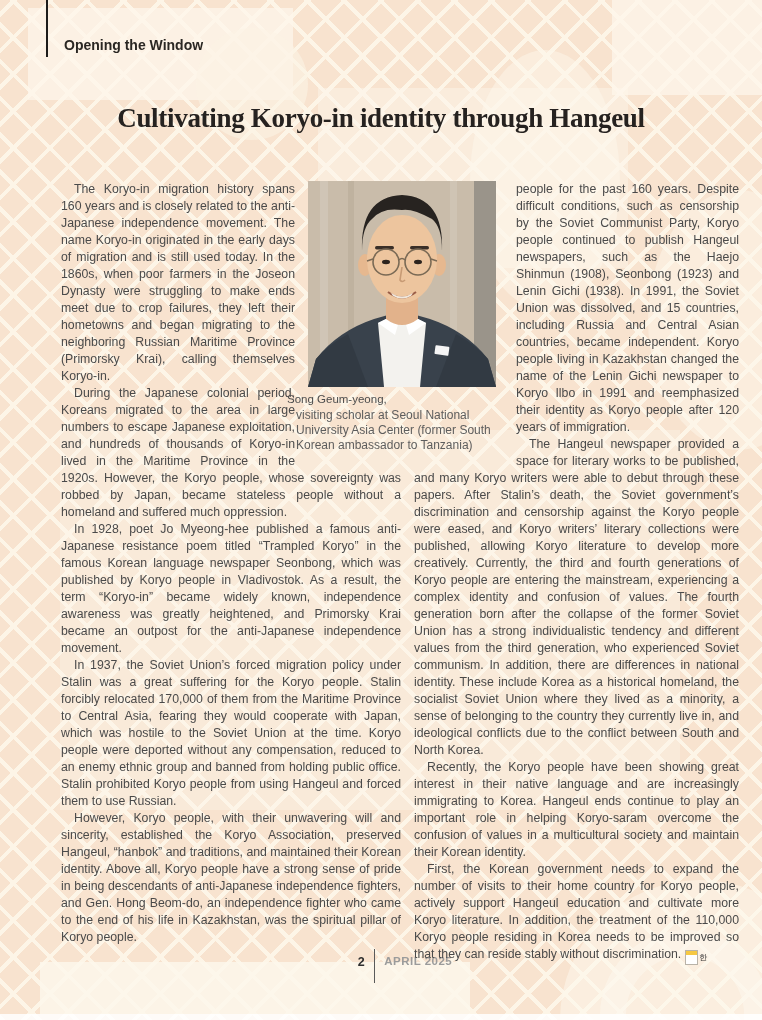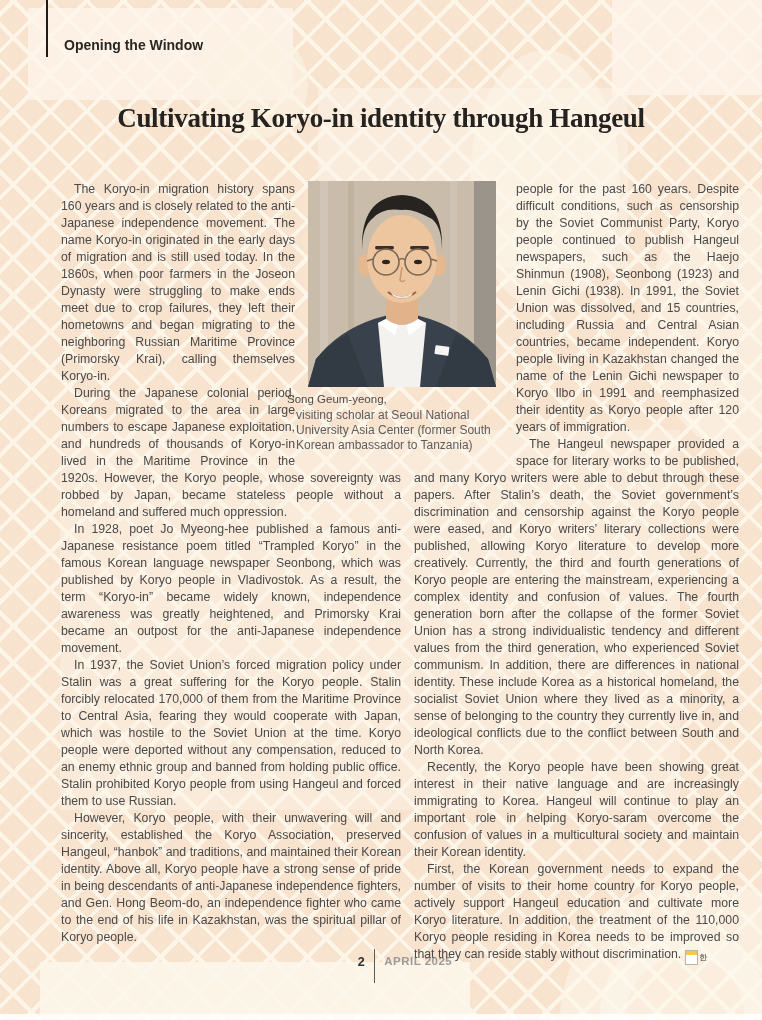--- a/index.html
+++ b/index.html
@@ -84,21 +84,21 @@
       <p class="para">During the Japanese colonial period, Koreans migrated to the area in large numbers to escape Japanese exploitation, and hundreds of thousands of Koryo-in lived in the Maritime Province in the 1920s. However, the Koryo people, whose sovereignty was robbed by Japan, became stateless people without a homeland and suffered much oppression.</p>
       <p class="para">In 1928, poet Jo Myeong-hee published a famous anti-Japanese resistance poem titled “Trampled Koryo” in the famous Korean language newspaper Seonbong, which was published by Koryo people in Vladivostok. As a result, the term “Koryo-in” became widely known, independence awareness was greatly heightened, and Primorsky Krai became an outpost for the anti-Japanese independence movement.</p>
       <p class="para">In 1937, the Soviet Union’s forced migration policy under Stalin was a great suffering for the Koryo people. Stalin forcibly relocated 170,000 of them from the Maritime Province to Central Asia, fearing they would cooperate with Japan, which was hostile to the Soviet Union at the time. Koryo people were deported without any compensation, reduced to an enemy ethnic group and banned from holding public office. Stalin prohibited Koryo people from using Hangeul and forced them to use Russian.</p>
       <p class="para">However, Koryo people, with their unwavering will and sincerity, established the Koryo Association, preserved Hangeul, “hanbok” and traditions, and maintained their Korean identity. Above all, Koryo people have a strong sense of pride in being descendants of anti-Japanese independence fighters, and Gen. Hong Beom-do, an independence fighter who came to the end of his life in Kazakhstan, was the spiritual pillar of Koryo people.</p>
     </div>
 
     <div class="col col-right">
       <div class="sp-l"></div>
       <p class="para cont">people for the past 160 years. Despite difficult conditions, such as censorship by the Soviet Communist Party, Koryo people continued to publish Hangeul newspapers, such as the Haejo Shinmun (1908), Seonbong (1923) and Lenin Gichi (1938). In 1991, the Soviet Union was dissolved, and 15 countries, including Russia and Central Asian countries, became independent. Koryo people living in Kazakhstan changed the name of the Lenin Gichi newspaper to Koryo Ilbo in 1991 and reemphasized their identity as Koryo people after 120 years of immigration.</p>
       <p class="para">The Hangeul newspaper provided a space for literary works to be published, and many Koryo writers were able to debut through these papers. After Stalin’s death, the Soviet government’s discrimination and censorship against the Koryo people were eased, and Koryo writers’ literary collections were published, allowing Koryo literature to develop more creatively. Currently, the third and fourth generations of Koryo people are entering the mainstream, experiencing a complex identity and confusion of values. The fourth generation born after the collapse of the former Soviet Union has a strong individualistic tendency and different values from the third generation, who experienced Soviet communism. In addition, there are differences in national identity. These include Korea as a historical homeland, the socialist Soviet Union where they lived as a minority, a sense of belonging to the country they currently live in, and ideological conflicts due to the conflict between South and North Korea.</p>
-      <p class="para">Recently, the Koryo people have been showing great interest in their native language and are increasingly immigrating to Korea. Hangeul will continue to play an important role in helping Koryo-saram overcome the confusion of values in a multicultural society and maintain their Korean identity.</p>
+      <p class="para">Recently, the Koryo people have been showing great interest in their native language and are increasingly immigrating to Korea. Hangeul ends continue to play an important role in helping Koryo-saram overcome the confusion of values in a multicultural society and maintain their Korean identity.</p>
       <p class="para"><span>First, the Korean government needs to expand the number of visits to their home country for Koryo people, actively support Hangeul education and cultivate more Koryo literature. In addition, the treatment of the 110,000 Koryo people residing in Korea needs to be improved so that they can reside stably without discrimination.</span><span class="endmark"><span>한</span></span></p>
     </div>
 
     <div class="photo-block">
       <svg class="portrait" viewBox="0 0 188 206">
         <rect width="188" height="206" fill="#c9bcaa"></rect>
         <rect x="12" width="8" height="206" fill="rgba(255,255,255,0.14)"></rect>
         <rect x="40" width="6" height="206" fill="rgba(120,105,85,0.12)"></rect>
         <rect x="142" width="7" height="206" fill="rgba(255,255,255,0.12)"></rect>
         <rect x="166" width="22" height="206" fill="#9a948a"></rect>

